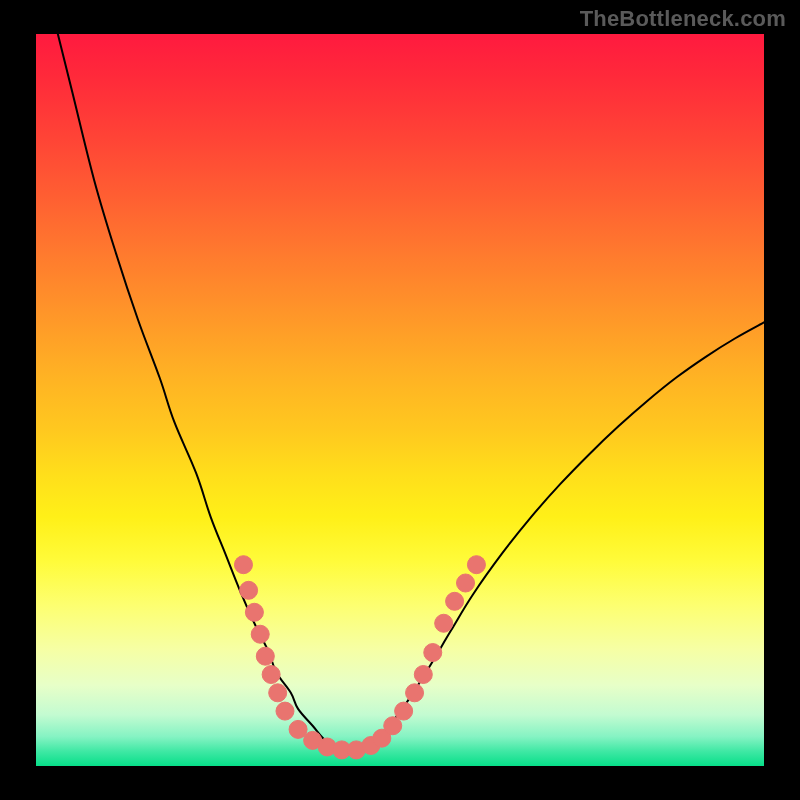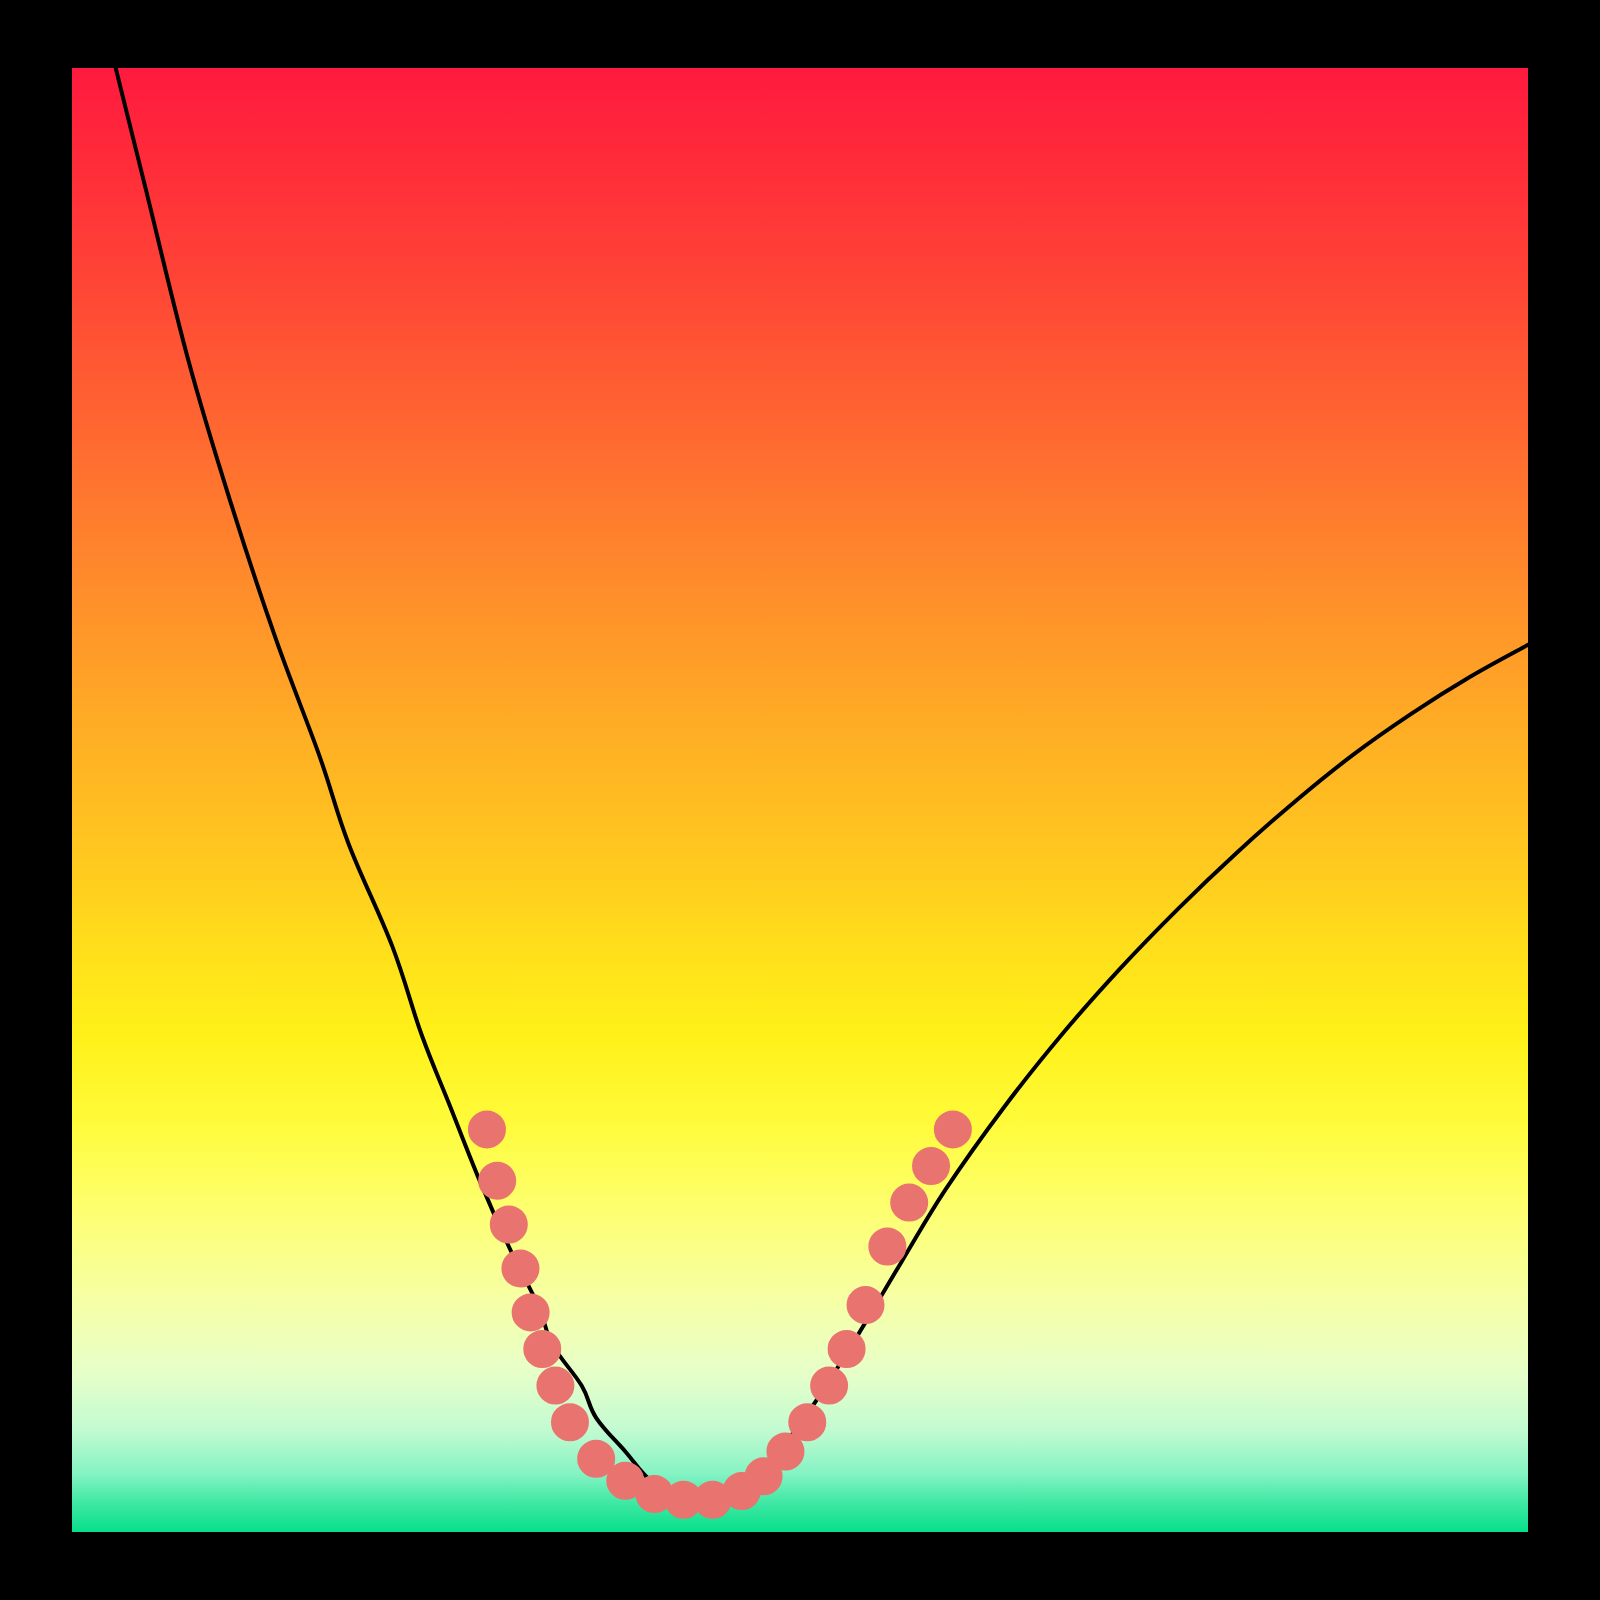--- a/index.html
+++ b/index.html
@@ -66,20 +66,21 @@
   }
   .dot {
     fill: #e9746f;
     stroke: #e9746f;
   }
 </style>
 </head>
 <body>
 
 <div class="canvas">
+  <div class="watermark">TheBottleneck.com</div>
   <div class="plot-frame">
     <div class="gradient"></div>
     <svg class="chart-svg" viewBox="0 0 728 732" preserveAspectRatio="none">
       <path id="curve-path" class="curve" d="M 21.84 0.00 C 24.46 10.54, 29.85 32.21, 36.40 58.56 C 42.95 84.91, 50.38 117.41, 58.24 146.40 C 66.10 175.39, 72.22 194.57, 80.08 219.60 C 87.94 244.63, 94.06 263.08, 101.92 285.48 C 109.78 307.88, 117.21 325.59, 123.76 344.04 C 130.31 362.49, 131.77 370.83, 138.32 387.96 C 144.87 405.09, 153.61 422.07, 160.16 439.20 C 166.71 456.33, 169.48 468.63, 174.72 483.12 C 179.96 497.61, 184.04 506.54, 189.28 519.72 C 194.52 532.90, 198.60 543.80, 203.84 556.32 C 209.08 568.84, 213.16 578.06, 218.40 589.26 C 223.64 600.46, 229.03 609.71, 232.96 618.54 C 236.89 627.37, 236.31 631.06, 240.24 638.30 C 244.17 645.55, 250.87 652.21, 254.80 658.80 C 258.73 665.39, 258.15 668.97, 262.08 674.90 C 266.01 680.83, 271.40 685.81, 276.64 691.74 C 281.88 697.67, 284.65 703.23, 291.20 707.84 C 297.75 712.46, 305.18 716.44, 313.04 717.36 C 320.90 718.28, 328.33 716.66, 334.88 712.97 C 341.43 709.28, 342.89 705.03, 349.44 696.86 C 355.99 688.69, 363.42 679.05, 371.28 667.58 C 379.14 656.12, 385.26 645.96, 393.12 633.18 C 400.98 620.40, 407.10 609.62, 414.96 596.58 C 422.82 583.54, 427.63 574.55, 436.80 560.71 C 445.97 546.88, 455.44 533.69, 465.92 519.72 C 476.40 505.75, 484.56 495.64, 495.04 483.12 C 505.52 470.60, 513.68 461.51, 524.16 450.18 C 534.64 438.85, 542.80 430.58, 553.28 420.17 C 563.76 409.76, 571.92 401.97, 582.40 392.35 C 592.88 382.73, 601.04 375.56, 611.52 366.73 C 622.00 357.90, 630.16 351.21, 640.64 343.31 C 651.12 335.40, 659.28 329.80, 669.76 322.81 C 680.24 315.83, 688.40 310.70, 698.88 304.51 C 709.36 298.32, 722.76 291.31, 728.00 288.41"></path>
       <g id="dots-group">
           <circle cx="207.48" cy="530.70" r="9" class="dot"></circle>
           <circle cx="212.58" cy="556.32" r="9" class="dot"></circle>
           <circle cx="218.40" cy="578.28" r="9" class="dot"></circle>
           <circle cx="224.22" cy="600.24" r="9" class="dot"></circle>
           <circle cx="229.32" cy="622.20" r="9" class="dot"></circle>

